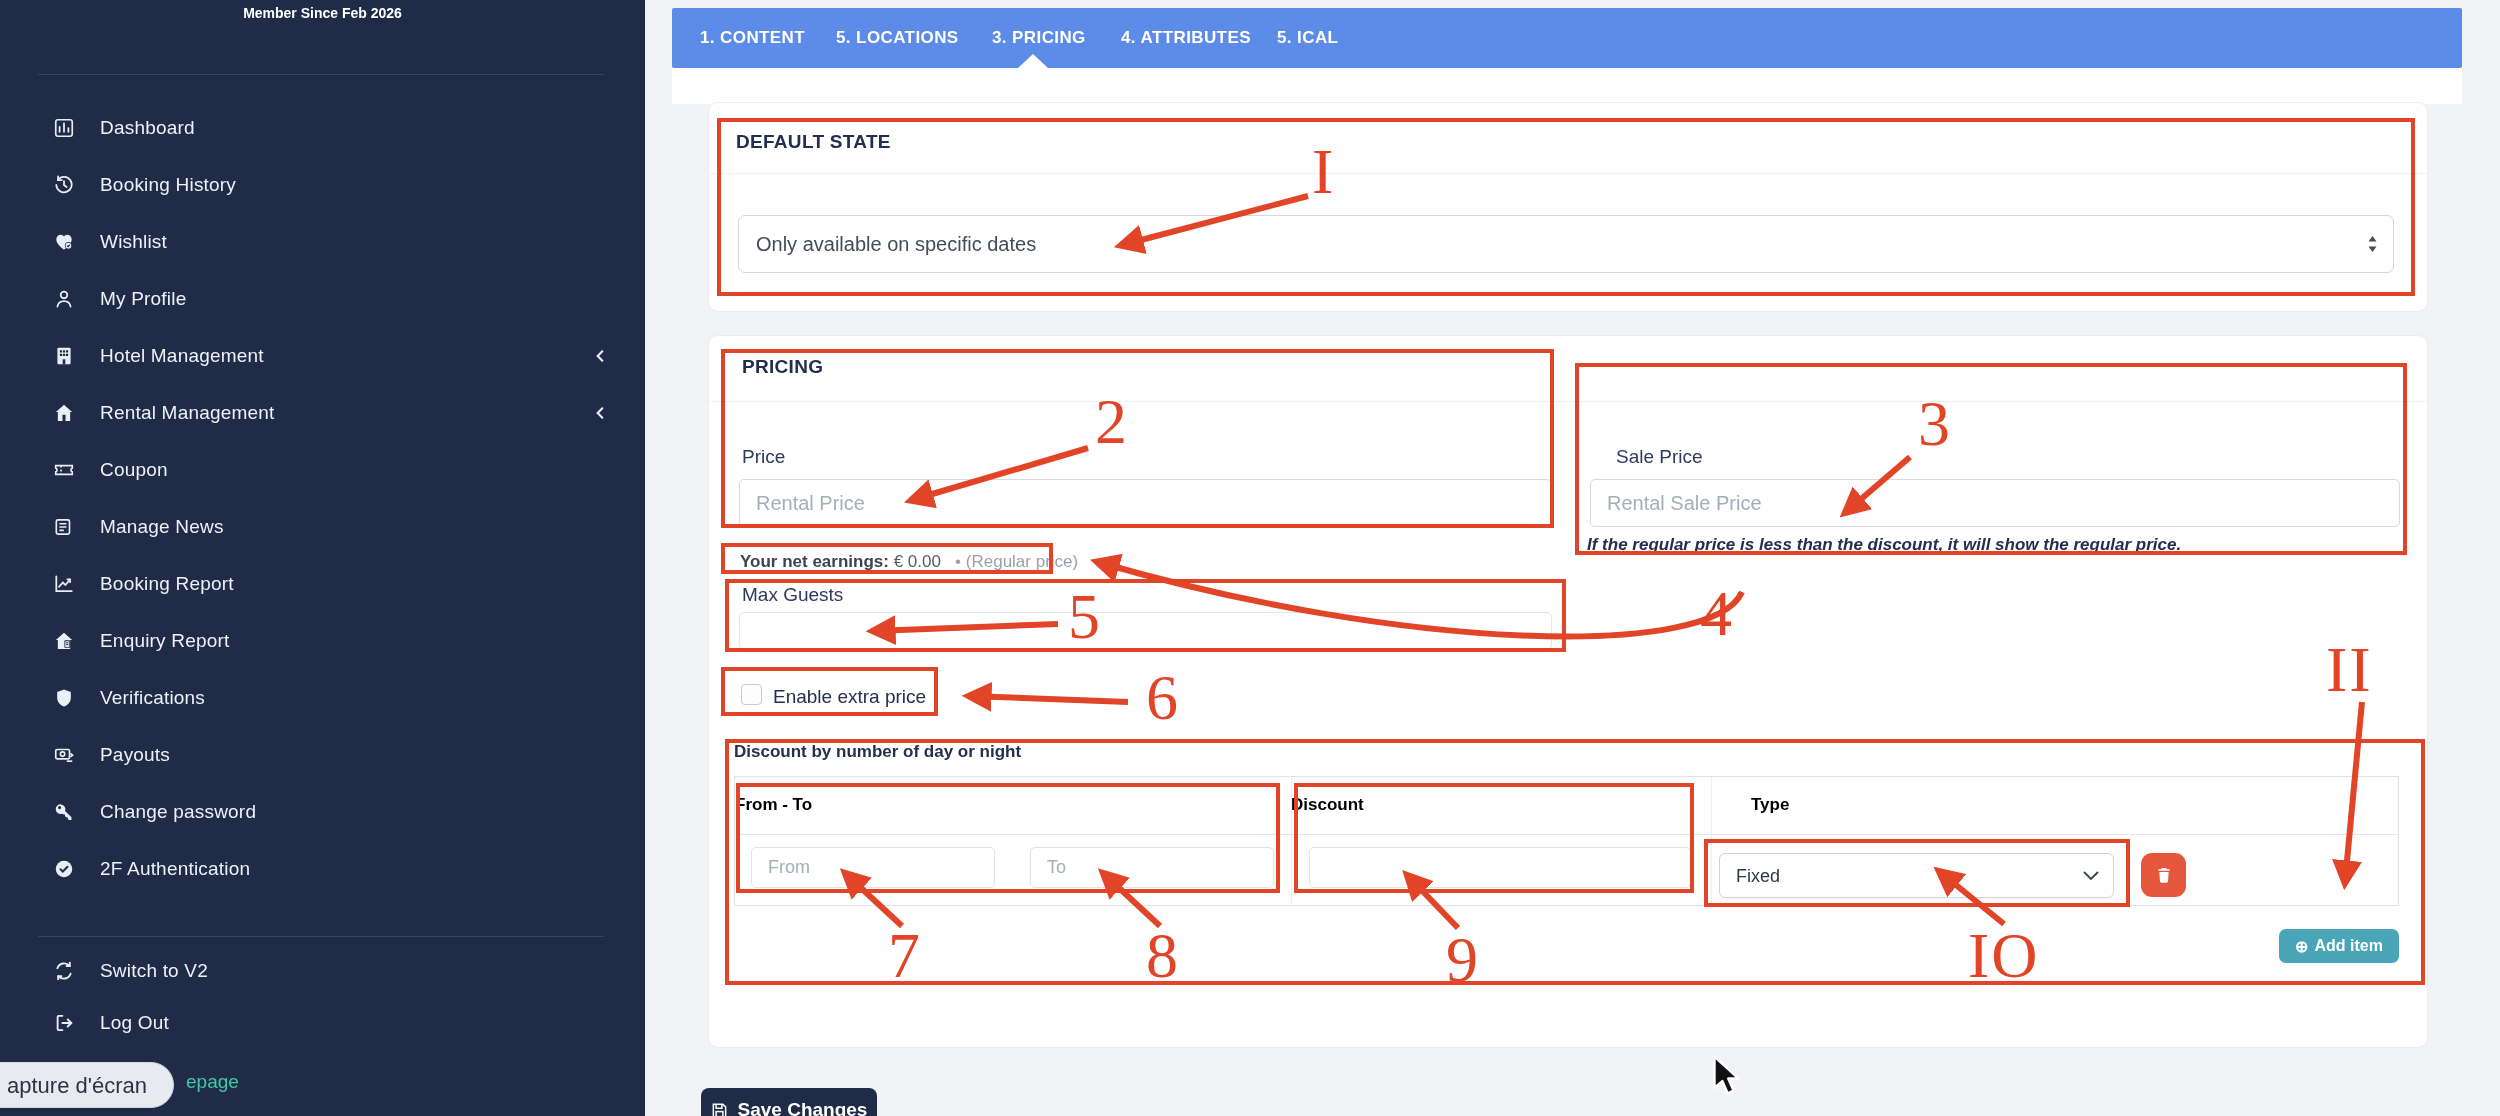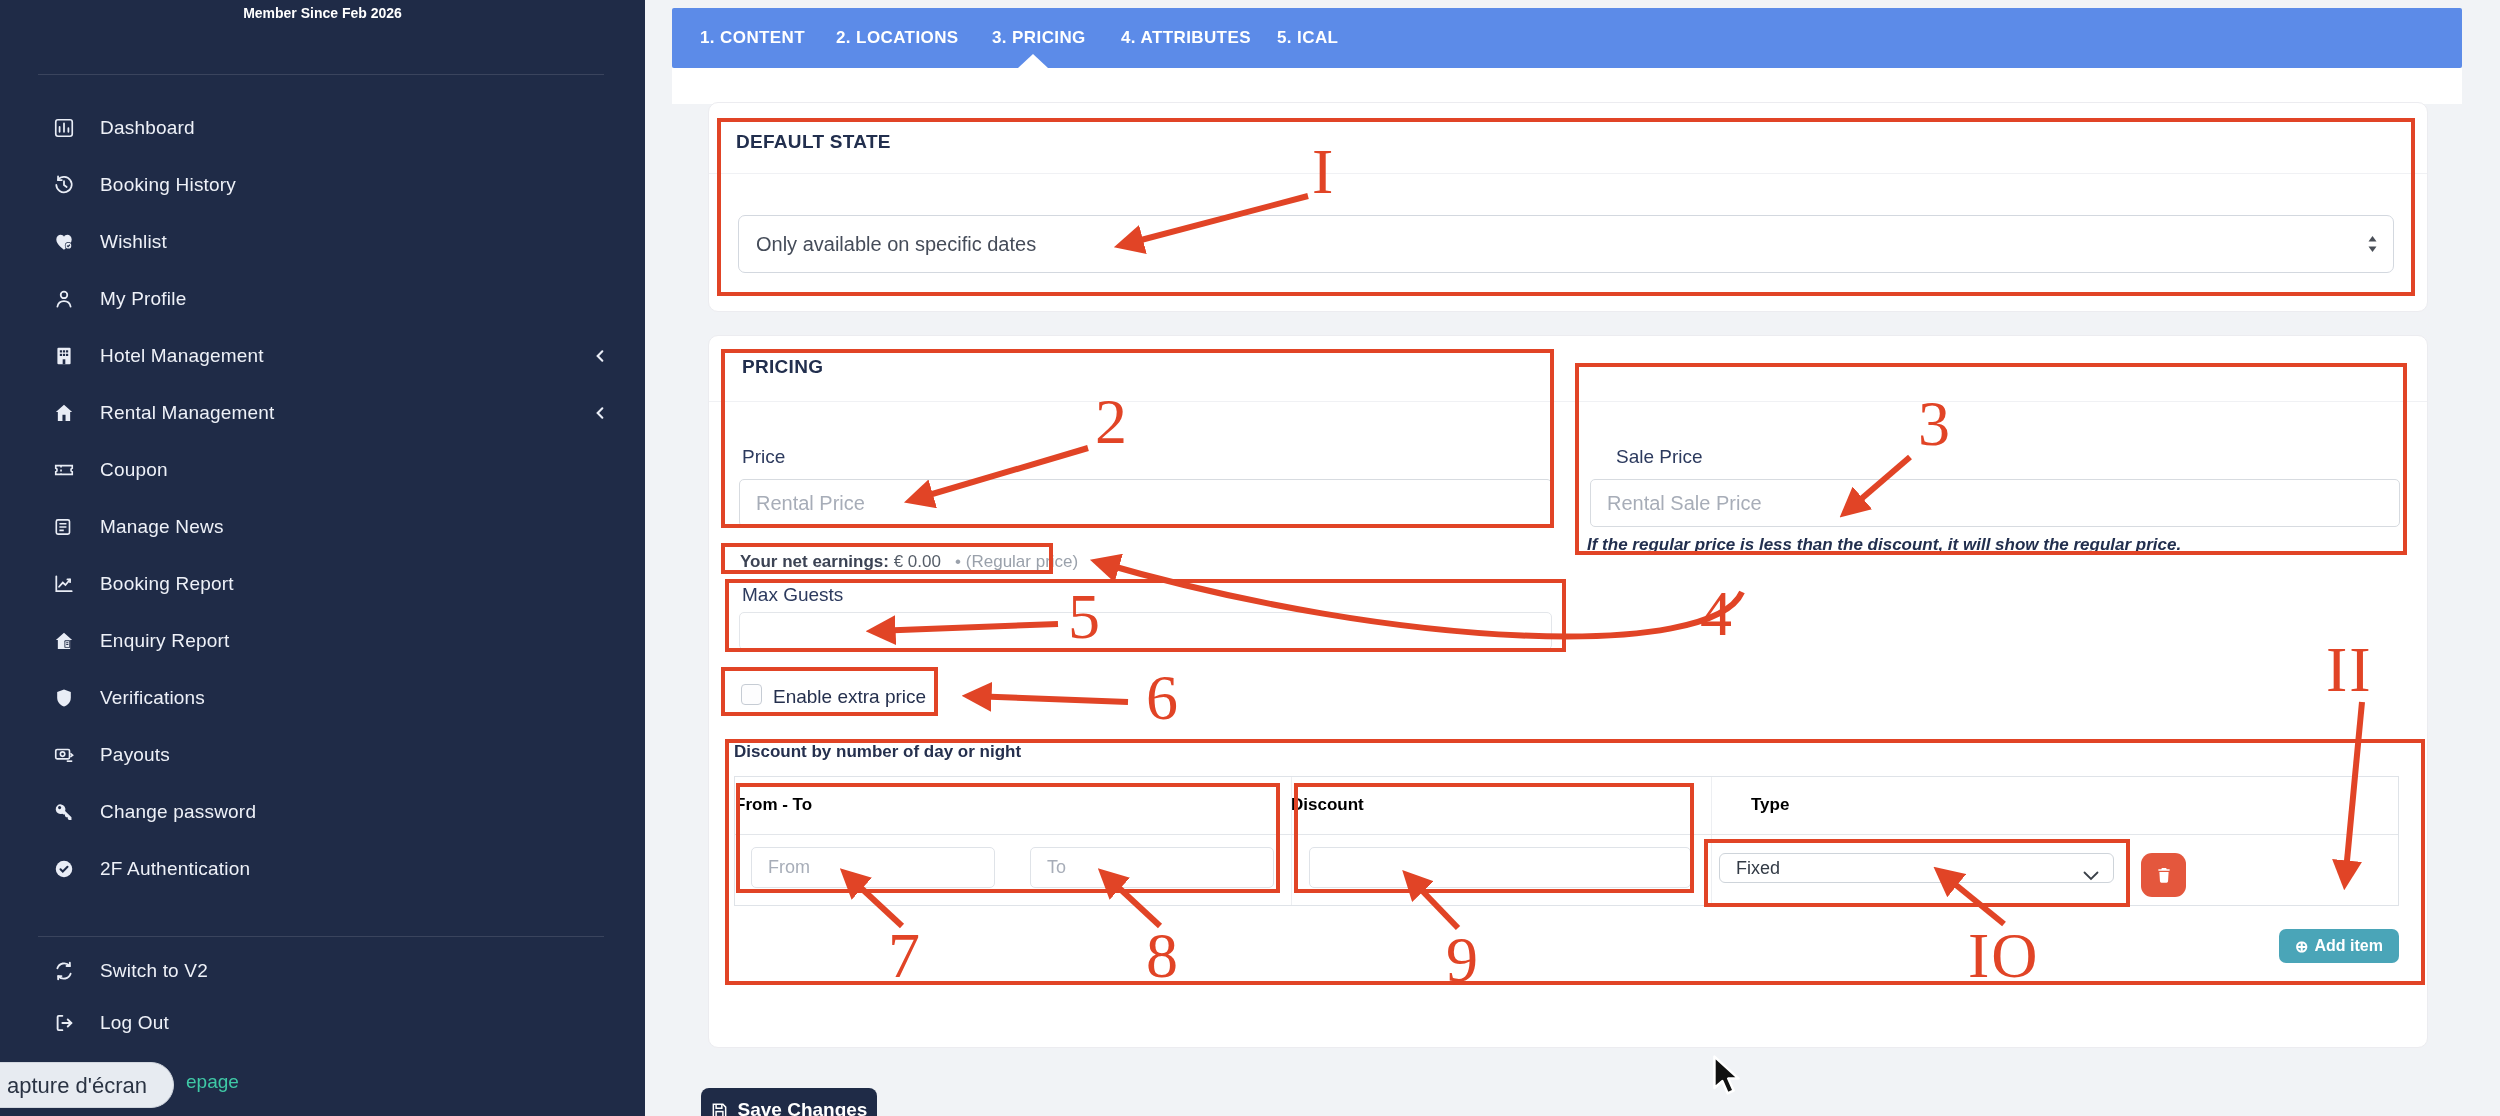--- a/index.html
+++ b/index.html
@@ -254,21 +254,21 @@
     </div>
 
     <div class="screenshot-tooltip">apture d'écran</div>
     <a class="partial-link">epage</a>
   </aside>
 
   <main class="content">
 
     <div class="tabbar">
       <span class="tab" style="left:28px;">1. CONTENT</span>
-      <span class="tab" style="left:164px;">2. LOCATIONS</span>
+      <span class="tab" style="left:164px;">5. LOCATIONS</span>
       <span class="tab" style="left:320px;">3. PRICING</span>
       <span class="tab" style="left:449px;">4. ATTRIBUTES</span>
       <span class="tab" style="left:605px;">5. ICAL</span>
       <span class="tab-caret"></span>
     </div>
     <div class="white-strip"></div>
 
     <section class="card card-default">
       <div class="sec-title" style="left:27px; top:28px;">DEFAULT STATE</div>
       <div class="hr" style="top:70px;"></div>
@@ -313,21 +313,21 @@
         <div class="th" style="left:556px; width:420px;">Discount</div>
         <div class="th" style="left:1016px; width:420px;">Type</div>
         <div class="tline-v" style="left:556px;"></div>
         <div class="tline-v" style="left:976px;"></div>
         <div class="tline-h"></div>
 
         <input class="txt-input" style="left: 16px; top: 70px; width: 244px; height: 41px; font-size: 18px; border-color: rgb(223, 227, 232);" placeholder="From">
         <input class="txt-input" style="left: 295px; top: 70px; width: 244px; height: 41px; font-size: 18px; border-color: rgb(223, 227, 232);" placeholder="To">
         <input class="txt-input" style="left: 574px; top: 70px; width: 382px; height: 41px; font-size: 18px; border-color: rgb(223, 227, 232);">
 
-        <div class="mini-select" style="left:984px; top:76px; width:395px; height:30px;">
+        <div class="mini-select" style="left:984px; top:76px; width:395px; height:45px;">
           <span class="sel-text">Fixed</span>
           <svg style="position:absolute; right:14px; top:17px;" width="16" height="10" viewBox="0 0 16 10">
               <path d="M1.5 1.5 8 8l6.5-6.5" fill="none" stroke="#3a4048" stroke-width="1.8" stroke-linecap="round"></path>
             </svg>
         </div>
 
         <button class="trash-btn" style="left:1406px; top:76px; width:45px; height:44px;">
           <svg width="18" height="18" viewBox="0 0 16 16">
               <g fill="#ffffff">
                 <path d="M6.1 1.8h3.8l.5 1.1H13v1.4H3V2.9h2.6z"></path>

